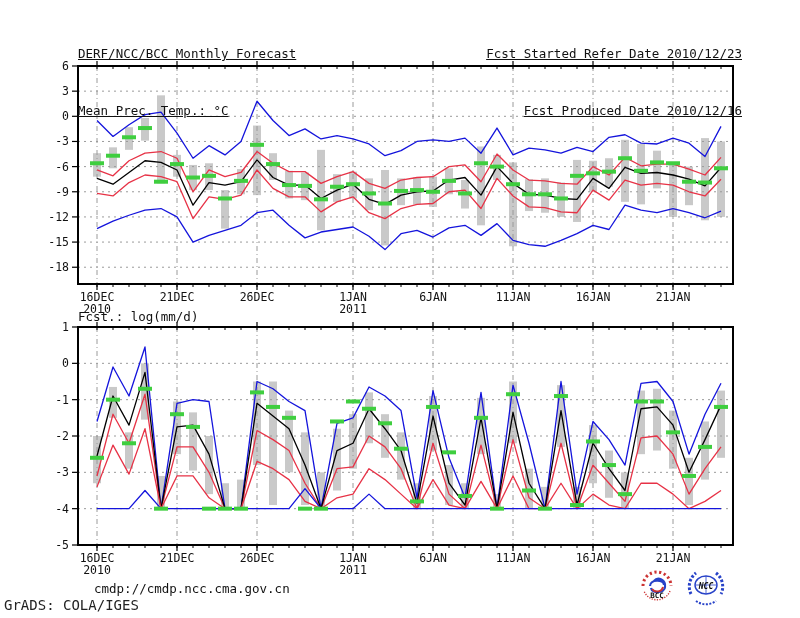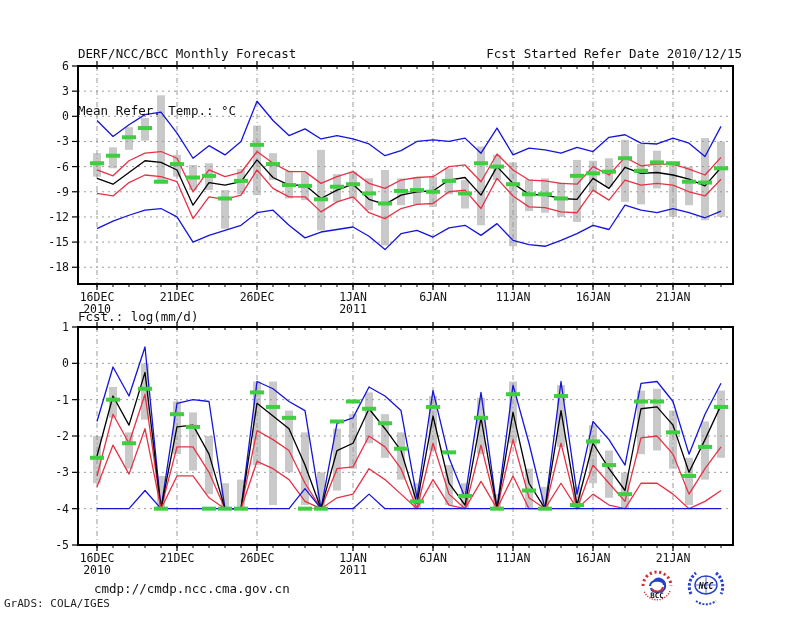--- a/index.html
+++ b/index.html
@@ -2,24 +2,24 @@
 <html><head>
 <meta charset="utf-8">
 <style>
   html,body{margin:0;padding:0;background:#ffffff;}
   body{width:800px;height:618px;position:relative;overflow:hidden;
        font-family:"DejaVu Sans Mono","Liberation Mono",monospace;color:#111;}
   .abs{position:absolute;white-space:pre;}
   .hdr{font-size:12.5px;line-height:19px;}
   .hdr-left{left:78px;top:6px;text-align:left;}
   .hdr-right{right:58px;top:6px;text-align:right;}
-  .hdr div{height:19px;}
+  .hdr div{height:19px;text-decoration:underline;}
   .sect-title{font-size:12.5px;}
   .url{left:94px;top:581px;font-size:12.5px;}
-  .credit{left:4px;top:597px;font-size:11px;color:#222;}
+  .credit{left:4px;top:597px;font-size:14px;color:#222;}
   svg{position:absolute;left:0;top:0;}
   text{font-family:"DejaVu Sans Mono","Liberation Mono",monospace;fill:#111;}
 </style>
 </head>
 <body>
 
 <svg id="charts" width="800" height="618" viewBox="0 0 800 618">
     <g>
       <g>
         <rect x="93" y="153.20000000000002" width="8" height="23.476923076923043" fill="#c9c9c9"></rect>
@@ -474,24 +474,25 @@
       <line x1="593" y1="322" x2="593" y2="327" stroke="#000000" stroke-width="1.2"></line>
       <text x="593" y="562" text-anchor="middle" font-size="11.5">16JAN</text>
       <line x1="673" y1="545" x2="673" y2="551" stroke="#000000" stroke-width="1.2"></line>
       <line x1="673" y1="322" x2="673" y2="327" stroke="#000000" stroke-width="1.2"></line>
       <text x="673" y="562" text-anchor="middle" font-size="11.5">21JAN</text>
     </g>
   </svg>
 
 <div class="abs hdr hdr-left">
   <div>DERF/NCC/BCC Monthly Forecast</div>
-  <div class="sect-title">Mean Refer. Temp.: °C</div>
+  <div class="sect-title">Mean Prec. Temp.: °C</div>
 </div>
 <div class="abs hdr hdr-right">
-  <div>Fcst Started Refer Date 2010/12/15</div>
+  <div>Fcst Started Refer Date 2010/12/23</div>
+  <div>Fcst Produced Date 2010/12/16</div>
 </div>
 
 <div class="abs sect-title" style="left:78px;top:309px;">Fcst.: log(mm/d)</div>
 
 <div class="abs url">cmdp://cmdp.ncc.cma.gov.cn</div>
 <div class="abs credit">GrADS: COLA/IGES</div>
 
 <svg class="abs" style="left:630px;top:560px;" width="110" height="55" viewBox="0 0 110 55">
   <g>
     <circle cx="27" cy="26" r="18" fill="#ffffff"></circle>

